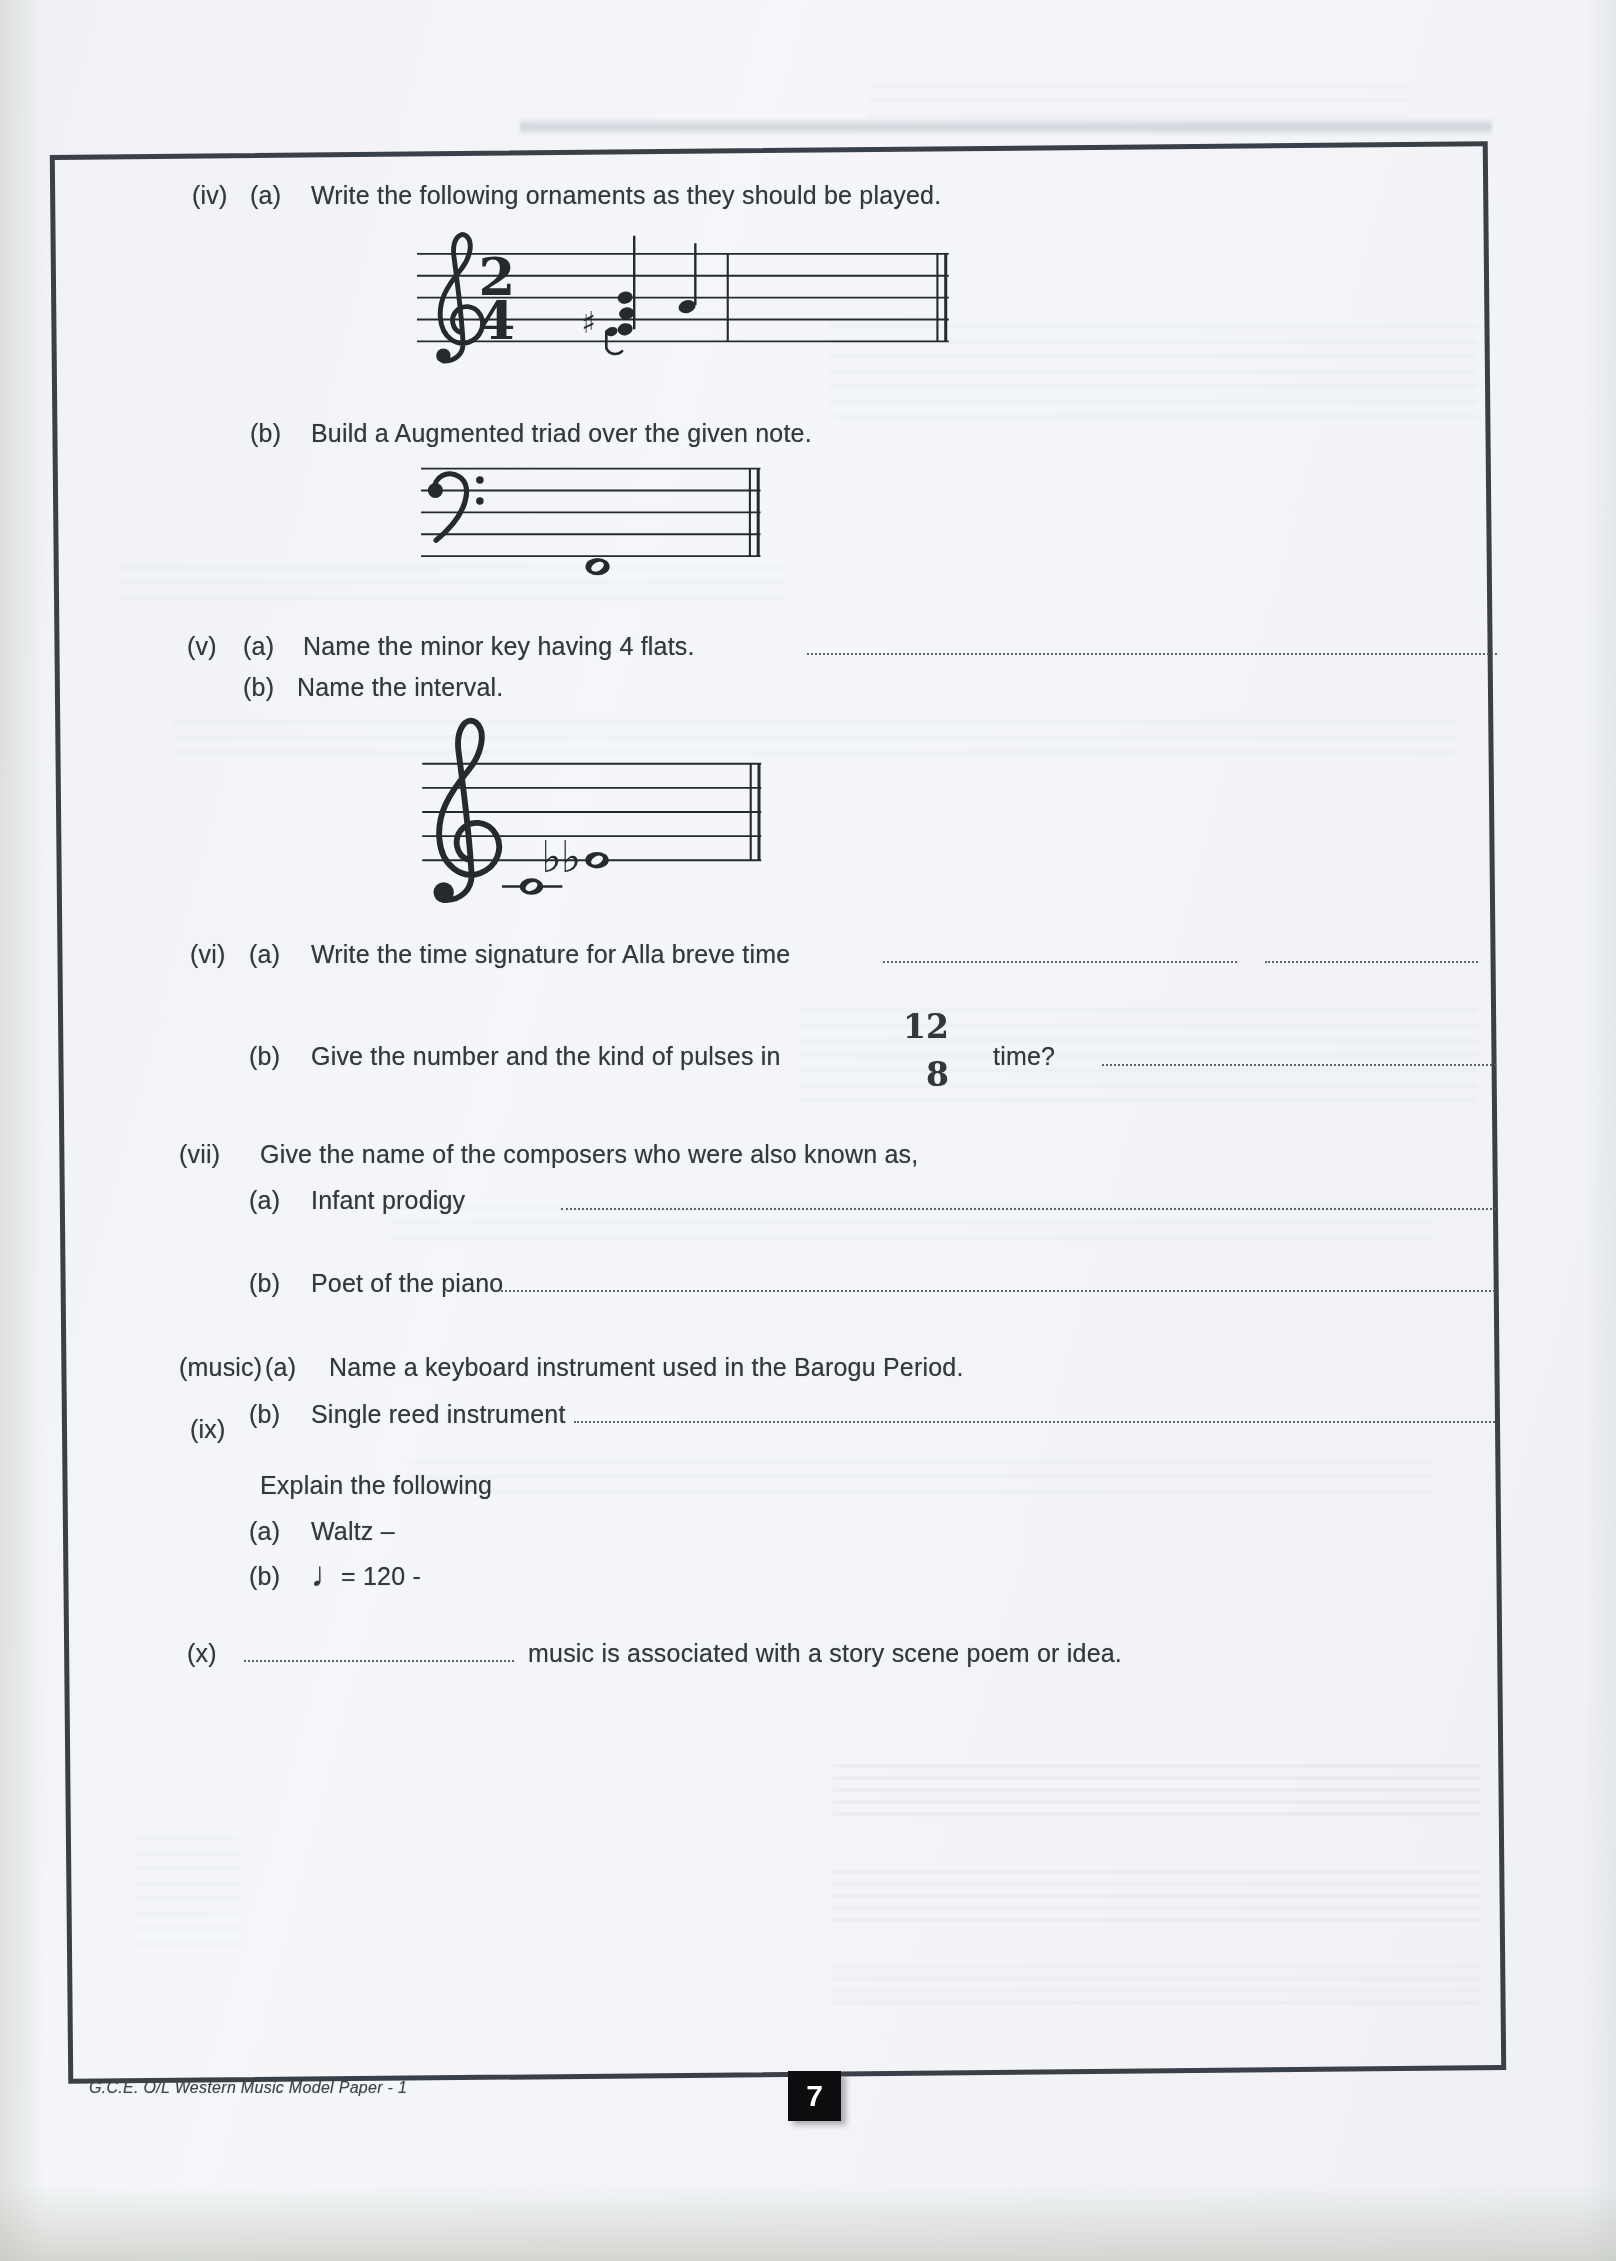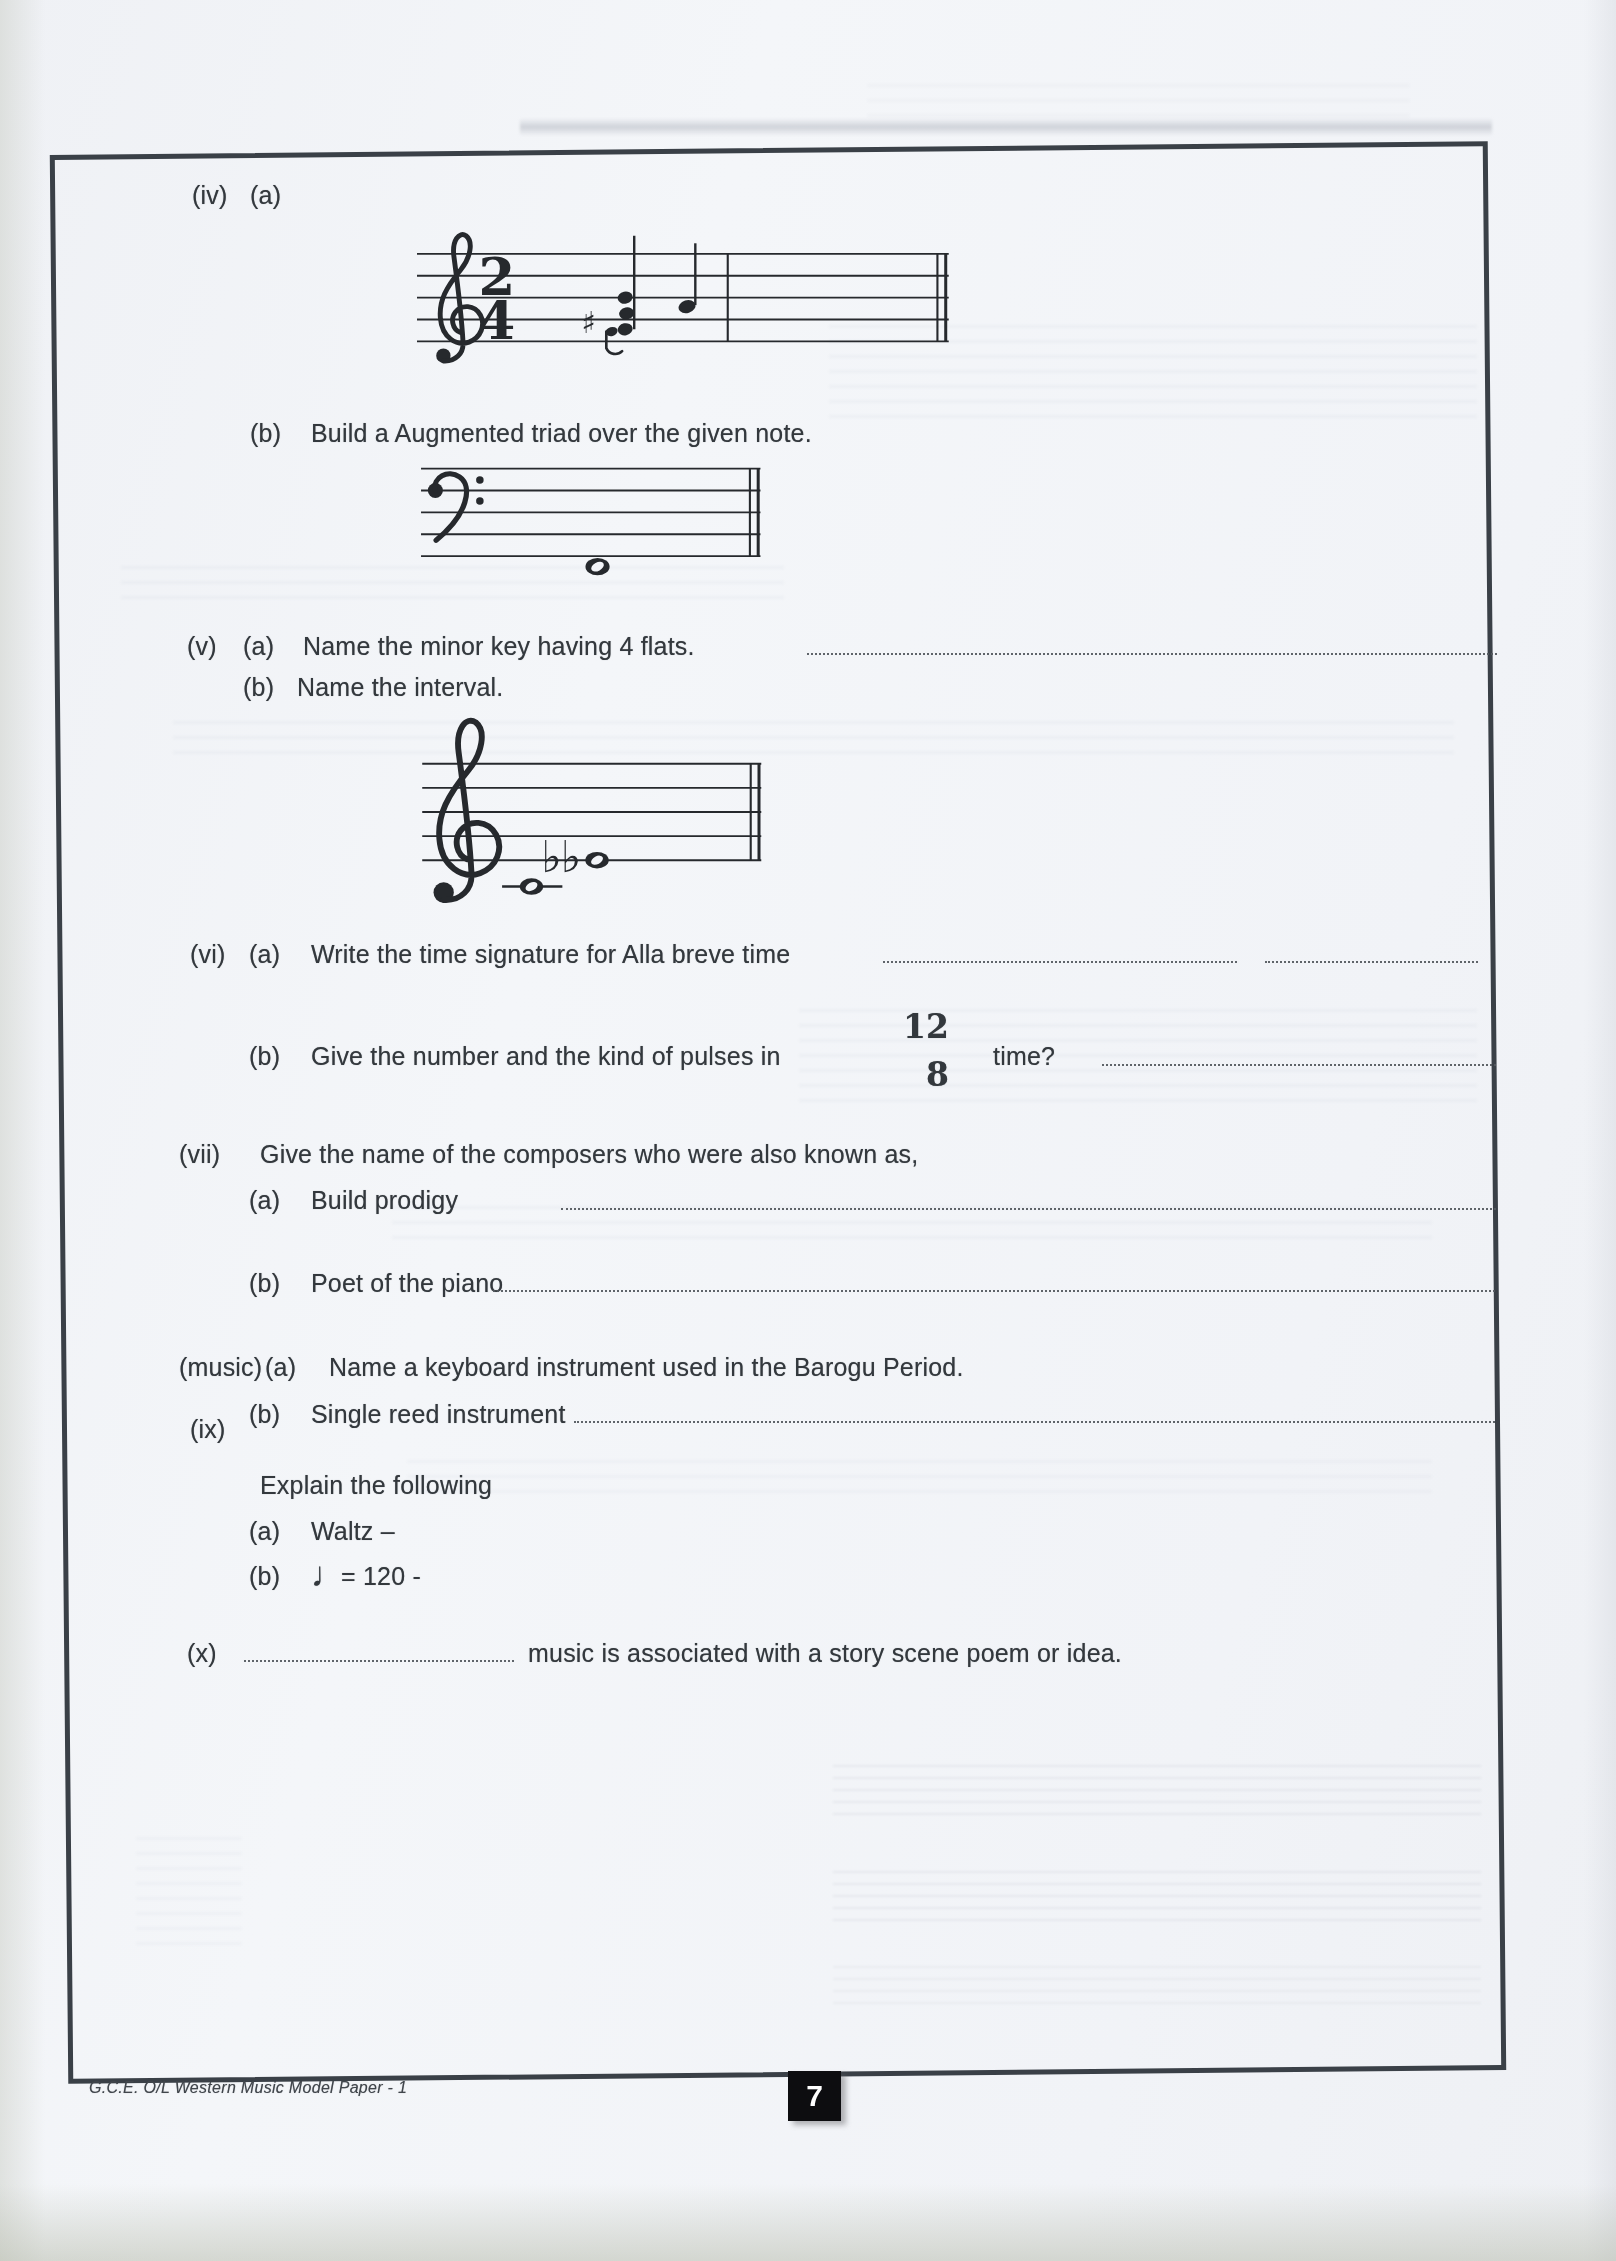--- a/index.html
+++ b/index.html
@@ -81,20 +81,21 @@
   <div class="ghost-lines" style="left:407px; top:1455px; width:1025px; height:38px; opacity:.07;"></div>
   <div class="ghost-staff" style="left:833px; top:1756px; width:648px; height:59px;"></div>
   <div class="ghost-staff" style="left:833px; top:1862px; width:648px; height:59px;"></div>
   <div class="ghost-staff" style="left:833px; top:1960px; width:648px; height:44px; opacity:.09;"></div>
   <div class="ghost-lines" style="left:136px; top:1832px; width:106px; height:113px; opacity:.07;"></div>
 
   <div class="frame-border"></div>
 
   <div class="txt" style="left:192px; top:181px;">(iv)</div>
   <div class="txt" style="left:250px; top:181px;">(a)</div>
+  <div class="txt" style="left:311px; top:181px;">Write the following ornaments as they should be played.</div>
 
   <svg style="position:absolute; left:417px; top:225px; overflow:visible;" width="534" height="155" viewBox="0 0 708 205">
     <g stroke="#26292d" stroke-width="2.5">
       <line x1="0" y1="38" x2="705" y2="38"></line>
       <line x1="0" y1="67" x2="705" y2="67"></line>
       <line x1="0" y1="96" x2="705" y2="96"></line>
       <line x1="0" y1="125" x2="705" y2="125"></line>
       <line x1="0" y1="154" x2="705" y2="154"></line>
     </g>
     <line x1="412" y1="38" x2="412" y2="154" stroke="#26292d" stroke-width="2.8"></line>
@@ -199,21 +200,21 @@
   <div class="txt" style="left:249px; top:1042px;">(b)</div>
   <div class="txt" style="left:311px; top:1042px;">Give the number and the kind of pulses in</div>
   <div class="frac" style="left:901px; top:1010px;">12</div>
   <div class="frac" style="left:901px; top:1058px;">8</div>
   <div class="txt" style="left:993px; top:1042px;">time?</div>
   <div class="leader" style="left:1102px; top:1064px; width:394px;"></div>
 
   <div class="txt" style="left:179px; top:1140px;">(vii)</div>
   <div class="txt" style="left:260px; top:1140px;">Give the name of the composers who were also known as,</div>
   <div class="txt" style="left:249px; top:1186px;">(a)</div>
-  <div class="txt" style="left:311px; top:1186px;">Build prodigy</div>
+  <div class="txt" style="left:311px; top:1186px;">Infant prodigy</div>
   <div class="leader" style="left:561px; top:1208px; width:935px;"></div>
   <div class="txt" style="left:249px; top:1269px;">(b)</div>
   <div class="txt" style="left:311px; top:1269px;">Poet of the piano</div>
   <div class="leader" style="left:493px; top:1290px; width:1002px;"></div>
 
   <div class="txt" style="left:179px; top:1353px;">(music)</div>
   <div class="txt" style="left:265px; top:1353px;">(a)</div>
   <div class="txt" style="left:329px; top:1353px;">Name a keyboard instrument used in the Barogu Period.</div>
   <div class="txt" style="left:249px; top:1400px;">(b)</div>
   <div class="txt" style="left:311px; top:1400px;">Single reed instrument</div>

